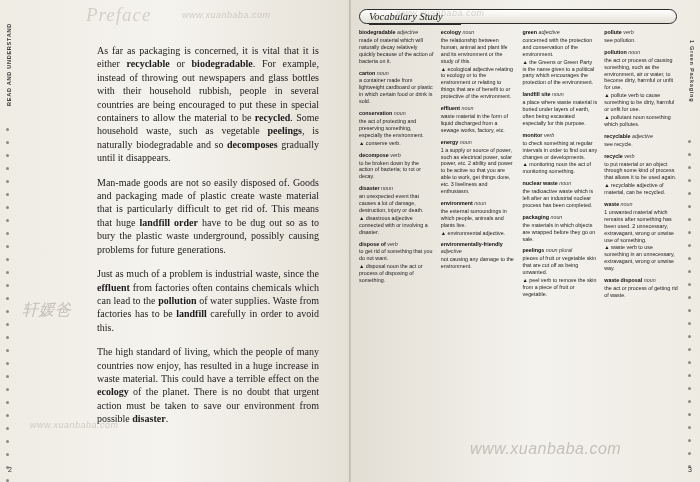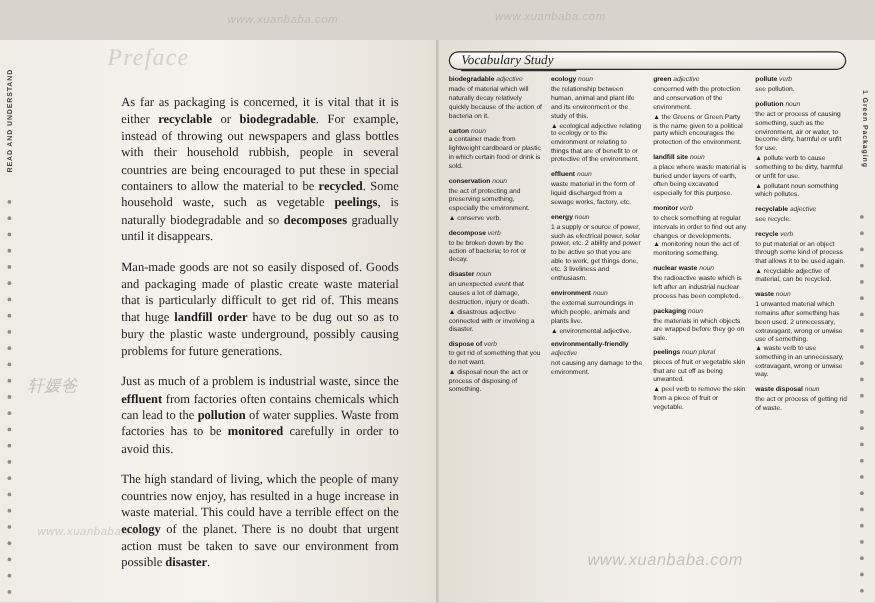--- a/index.html
+++ b/index.html
@@ -6,21 +6,20 @@
   body{
     width:700px;height:482px;
     background:#d8d4cc;
     font-family:"Liberation Serif", serif;
     overflow:hidden;
     position:relative;
   }
   .page{
     position:absolute;inset:0;
     background:linear-gradient(to right,#efece4 0%,#f5f3ee 24%,#e6e2d8 49%,#e2ded4 50%,#f4f2ed 76%,#eeebe3 100%);
-    margin-top:32px;
   }
   .spine{
     position:absolute;left:349px;top:0;width:2px;height:482px;
     background:linear-gradient(to right,#bdb9ad,#cecabf);
   }
   
   .left-page{
     position:absolute;left:0;top:0;width:349px;height:482px;
   }
   .side-tab-left{
@@ -103,21 +102,21 @@
     position:absolute;right:8px;bottom:9px;
     font-family:"Liberation Sans",sans-serif;
     font-size:7px;color:#2b2b2b;
   }
   
   .wm{
     position:absolute;color:rgba(150,145,135,.38);
     font-family:"Liberation Sans",sans-serif;
     font-size:9px;letter-spacing:.5px;pointer-events:none;white-space:nowrap;font-style:italic;
   }
-  .wm.big{font-size:13px;color:rgba(140,135,125,.45);}
+  .wm.big{font-size:16px;color:rgba(140,135,125,.45);}
 </style>
 </head>
 <body>
 
 <div class="page">
   <div class="spine"></div>
 
   <div class="left-page">
     <div class="side-tab-left">READ AND UNDERSTAND</div>
     <div class="dots-left">
@@ -147,21 +146,21 @@
         <span></span>
       <span></span>
         <span></span>
         <span></span>
         <span></span>
     </div>
     <div class="preface-wm">Preface</div>
     <div class="left-body">
         <p>As far as packaging is concerned, it is vital that it is either <b>recyclable</b> or <b>biodegradable</b>. For example, instead of throwing out newspapers and glass bottles with their household rubbish, people in several countries are being encouraged to put these in special containers to allow the material to be <b>recycled</b>. Some household waste, such as vegetable <b>peelings</b>, is naturally biodegradable and so <b>decomposes</b> gradually until it disappears.</p>
         <p>Man-made goods are not so easily disposed of. Goods and packaging made of plastic create waste material that is particularly difficult to get rid of. This means that huge <b>landfill order</b> have to be dug out so as to bury the plastic waste underground, possibly causing problems for future generations.</p>
-        <p>Just as much of a problem is industrial waste, since the <b>effluent</b> from factories often contains chemicals which can lead to the <b>pollution</b> of water supplies. Waste from factories has to be <b>monitored</b> carefully in order to avoid this.</p>
+        <p>Just as much of a problem is industrial waste, since the <b>effluent</b> from factories often contains chemicals which can lead to the <b>pollution</b> of water supplies. Waste from factories has to be <b>landfill</b> carefully in order to avoid this.</p>
         <p>The high standard of living, which the people of many countries now enjoy, has resulted in a huge increase in waste material. This could have a terrible effect on the <b>ecology</b> of the planet. There is no doubt that urgent action must be taken to save our environment from possible <b>disaster</b>.</p>
       </div>
     <div class="pg-left">2</div>
   </div>
 
   <div class="right-page">
     <div class="side-tab-right">1  Green Packaging</div>
     <div class="dots-right">
       <span></span>
         <span></span>

